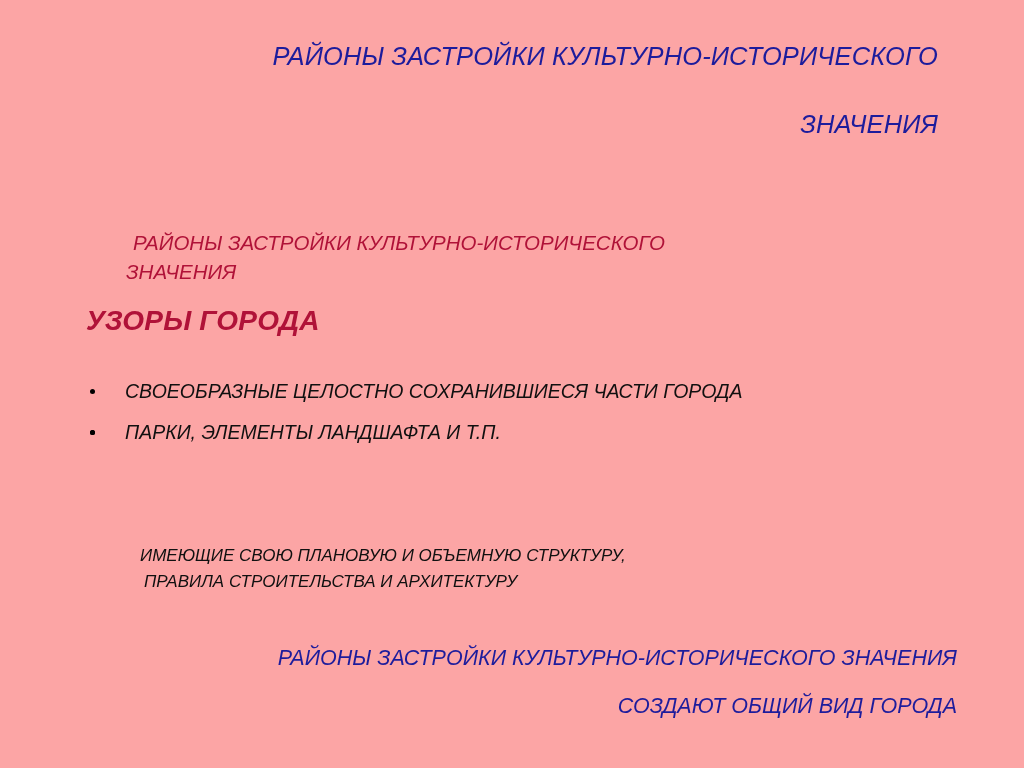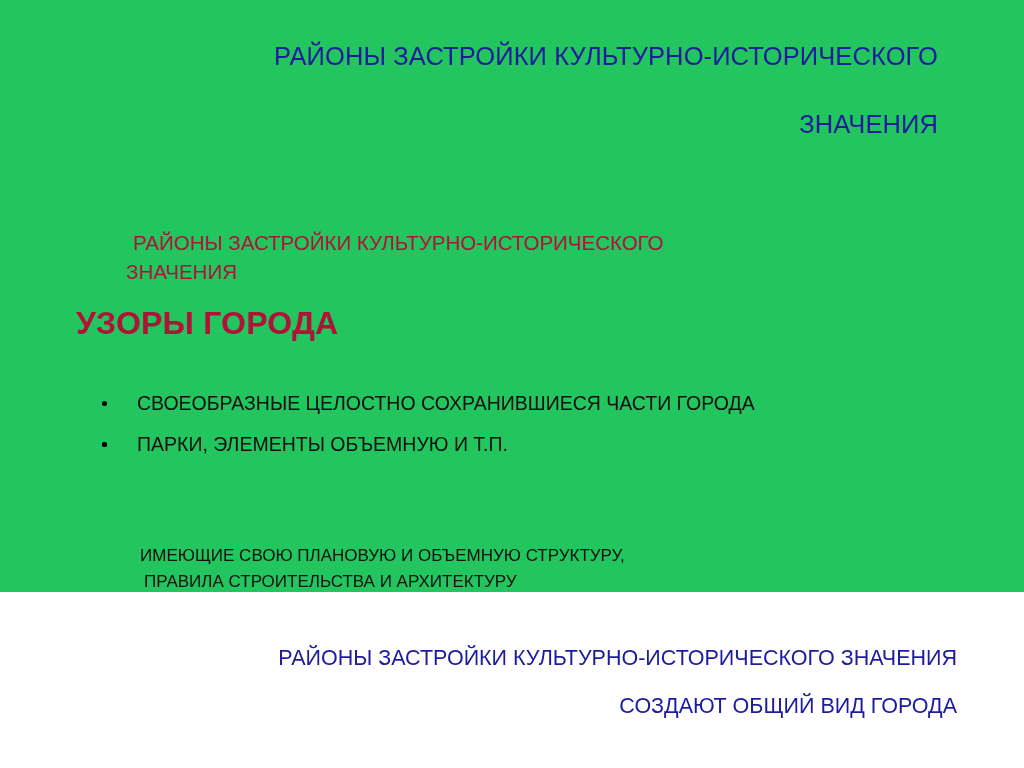--- a/index.html
+++ b/index.html
@@ -12,23 +12,24 @@
     width: 1024px;
     height: 768px;
     overflow: hidden;
     font-family: "Liberation Sans", sans-serif;
     -webkit-font-smoothing: antialiased;
   }
 
   .slide {
     position: relative;
     width: 1024px;
-    height: 592px;
-    background: #22c55e;
+    height: 768px;
+    background: #fca5a5;
     box-sizing: border-box;
+    font-style: italic;
   }
 
   
   .title-block {
     position: absolute;
     left: 118px;
     top: 44px;
     width: 820px;
     text-align: right;
     color: #1c1c9c;
@@ -65,36 +66,36 @@
     color: #b01238;
     font-size: 20.5px;
     font-weight: 400;
     line-height: 1.42;
   }
   .red-block .rb-l1 { display: block; padding-left: 7px; }
   .red-block .rb-l2 { display: block; }
 
   .red-heading {
     position: absolute;
-    left: 76px;
+    left: 86px;
     top: 305px;
     color: #b01238;
-    font-size: 32px;
+    font-size: 28px;
     font-weight: bold;
     letter-spacing: 0.2px;
     white-space: nowrap;
   }
 
   
   .bullet-list {
     position: absolute;
     left: 86px;
     top: 380px;
     width: 850px;
-    margin: 12px;
+    margin: 0;
     padding: 0;
     list-style: none;
   }
   .bullet-item {
     position: relative;
     padding-left: 39px;
     margin-bottom: 18px;
     color: #101010;
     font-size: 19.5px;
     font-weight: 400;
@@ -160,21 +161,21 @@
   <ul class="bullet-list">
     <li class="bullet-item">
       <span class="bullet-dot"></span>
       <span>СВОЕОБРАЗНЫЕ ЦЕЛОСТНО СОХРАНИВШИЕСЯ ЧАСТИ ГОРОДА</span>
     </li>
     <li class="bullet-item">
       <span class="bullet-dot"></span>
     </li>
     <li class="bullet-item">
       <span class="bullet-dot"></span>
-      <span>ПАРКИ, ЭЛЕМЕНТЫ ОБЪЕМНУЮ И Т.П.</span>
+      <span>ПАРКИ, ЭЛЕМЕНТЫ ЛАНДШАФТА И Т.П.</span>
     </li>
   </ul>
 
   <div class="para-block">
     <span class="pb-l1">ИМЕЮЩИЕ СВОЮ ПЛАНОВУЮ И ОБЪЕМНУЮ СТРУКТУРУ,</span>
     <span class="pb-l2">ПРАВИЛА СТРОИТЕЛЬСТВА И АРХИТЕКТУРУ</span>
   </div>
 
   <div class="conclusion-block">
     <span class="cb-l1">РАЙОНЫ ЗАСТРОЙКИ КУЛЬТУРНО-ИСТОРИЧЕСКОГО ЗНАЧЕНИЯ</span>

